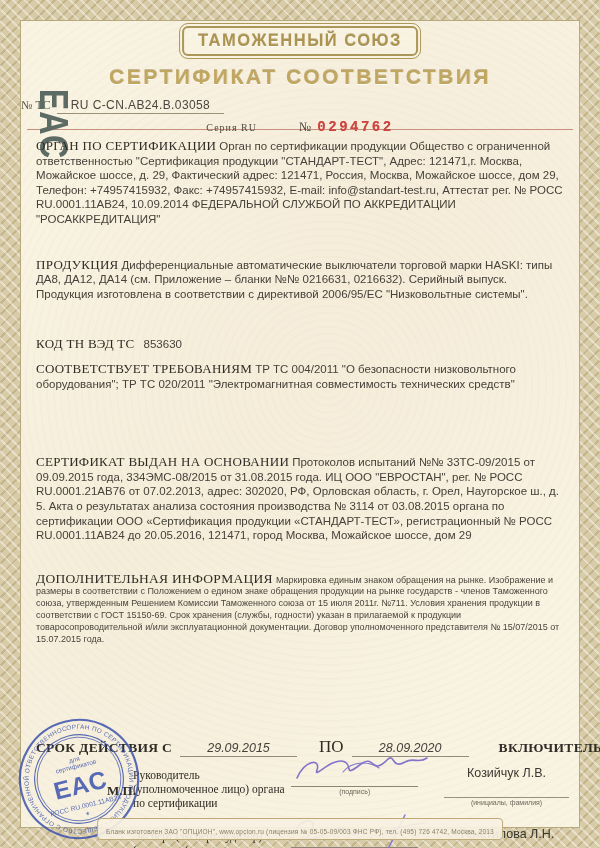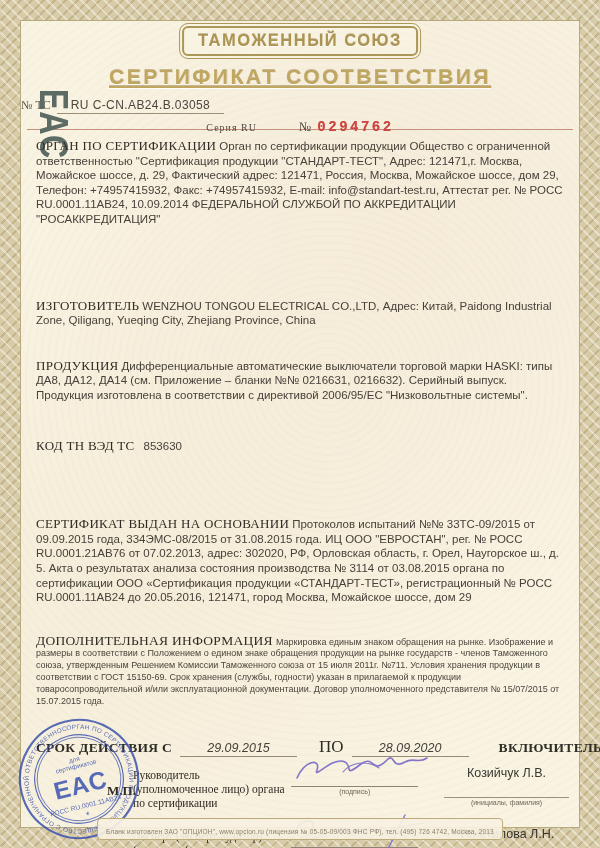--- a/index.html
+++ b/index.html
@@ -33,21 +33,20 @@
   .union-title{
     font-weight:800;font-size:16.5px;letter-spacing:1.5px;color:#ac9450;
     text-shadow:0 1px 0 rgba(255,255,255,.8), 0 -1px 0 rgba(122,97,40,.35);
     white-space:nowrap;
   }
   .doc-title{
     position:absolute;top:44px;left:0;right:0;text-align:center;
     font-weight:800;font-size:21px;letter-spacing:2.5px;color:#c0a65e;
     text-shadow:0 1px 0 rgba(255,255,255,.85), 0 -1px 0 rgba(122,97,40,.40), 1px 0 0 rgba(122,97,40,.18);
     white-space:nowrap;
-    text-decoration:underline;
   }
   .number-row{
     position:absolute;top:77px;left:0;right:0;
     font-size:12px;color:#55504a;
   }
   .number-row .no-label{font-family:"Liberation Serif", serif;color:#5c564b;margin-right:6px;}
   .number-row .no-value{
     display:inline-block;border-bottom:1px solid #9b9178;padding:0 14px 1px;color:#4b463f;
     letter-spacing:.4px;
   }
@@ -152,28 +151,28 @@
     </div>
 
     <div class="eac-side">
       <span>ЕАС</span>
     </div>
 
     <div class="body-area">
       <p class="sec" style="margin-top:0;">
         <span class="lbl">ОРГАН ПО СЕРТИФИКАЦИИ</span><span class="txt">Орган по сертификации продукции Общество с ограниченной ответственностью "Сертификация продукции "СТАНДАРТ-ТЕСТ", Адрес: 121471,г. Москва, Можайское шоссе, д. 29, Фактический адрес: 121471, Россия, Москва, Можайское шоссе, дом 29, Телефон: +74957415932, Факс: +74957415932, E-mail: info@standart-test.ru, Аттестат рег. № РОСС RU.0001.11АВ24, 10.09.2014 ФЕДЕРАЛЬНОЙ СЛУЖБОЙ ПО АККРЕДИТАЦИИ "РОСАККРЕДИТАЦИЯ"</span>
       </p>
-      <p class="sec" style="margin-top:72px;">
-        <span class="lbl">ИЗГОТОВИТЕЛЬ</span><span class="txt">WENZHOU TONGOU ELECTRICAL CO.,LTD, Адрес: Китай, Paidong Industrial Zone, Qiligang, Yueqing City, Zhejiang Province, China</span>
-      </p>
       <p class="sec" style="margin-top:31px;">
         <span class="lbl">ПРОДУКЦИЯ</span><span class="txt">Дифференциальные автоматические выключатели торговой марки HASKI: типы ДА8, ДА12,  ДА14 (см. Приложение – бланки №№ 0216631, 0216632). Серийный выпуск. Продукция изготовлена в соответствии с директивой 2006/95/ЕС "Низковольтные системы".</span>
       </p>
       <p class="sec" style="margin-top:36px;">
         <span class="lbl">КОД ТН ВЭД ТС</span><span class="txt" style="margin-left:6px;">853630</span>
+      </p>
+      <p class="sec" style="margin-top:10px;">
+        <span class="lbl">СООТВЕТСТВУЕТ ТРЕБОВАНИЯМ</span><span class="txt">ТР ТС 004/2011 "О безопасности низковольтного оборудования"; ТР ТС 020/2011 "Электромагнитная совместимость технических средств"</span>
       </p>
       <p class="sec" style="margin-top:64px;">
         <span class="lbl">СЕРТИФИКАТ ВЫДАН НА ОСНОВАНИИ</span><span class="txt">Протоколов испытаний №№ 33ТС-09/2015 от 09.09.2015 года, 334ЭМС-08/2015 от 31.08.2015 года. ИЦ ООО "ЕВРОСТАН", рег. № РОСС RU.0001.21АВ76 от 07.02.2013, адрес: 302020, РФ, Орловская область, г. Орел, Наугорское ш., д. 5. Акта о результатах анализа состояния производства № 3114 от 03.08.2015 органа по сертификации ООО «Сертификация продукции «СТАНДАРТ-ТЕСТ», регистрационный № РОСС RU.0001.11АВ24 до 20.05.2016, 121471, город Москва, Можайское шоссе, дом 29</span>
       </p>
       <p class="sec small" style="margin-top:30px;">
         <span class="lbl">ДОПОЛНИТЕЛЬНАЯ ИНФОРМАЦИЯ</span><span class="txt">Маркировка единым знаком обращения на рынке. Изображение и размеры в соответствии с Положением о едином знаке обращения продукции на рынке государств - членов Таможенного союза, утвержденным Решением Комиссии Таможенного союза от 15 июля 2011г. №711. Условия хранения продукции в соответствии с ГОСТ 15150-69. Срок хранения (службы, годности) указан в прилагаемой к продукции товаросопроводительной и/или эксплуатационной документации. Договор уполномоченного представителя № 15/07/2015 от 15.07.2015 года.</span>
       </p>
     </div>
 
     <div class="validity">

